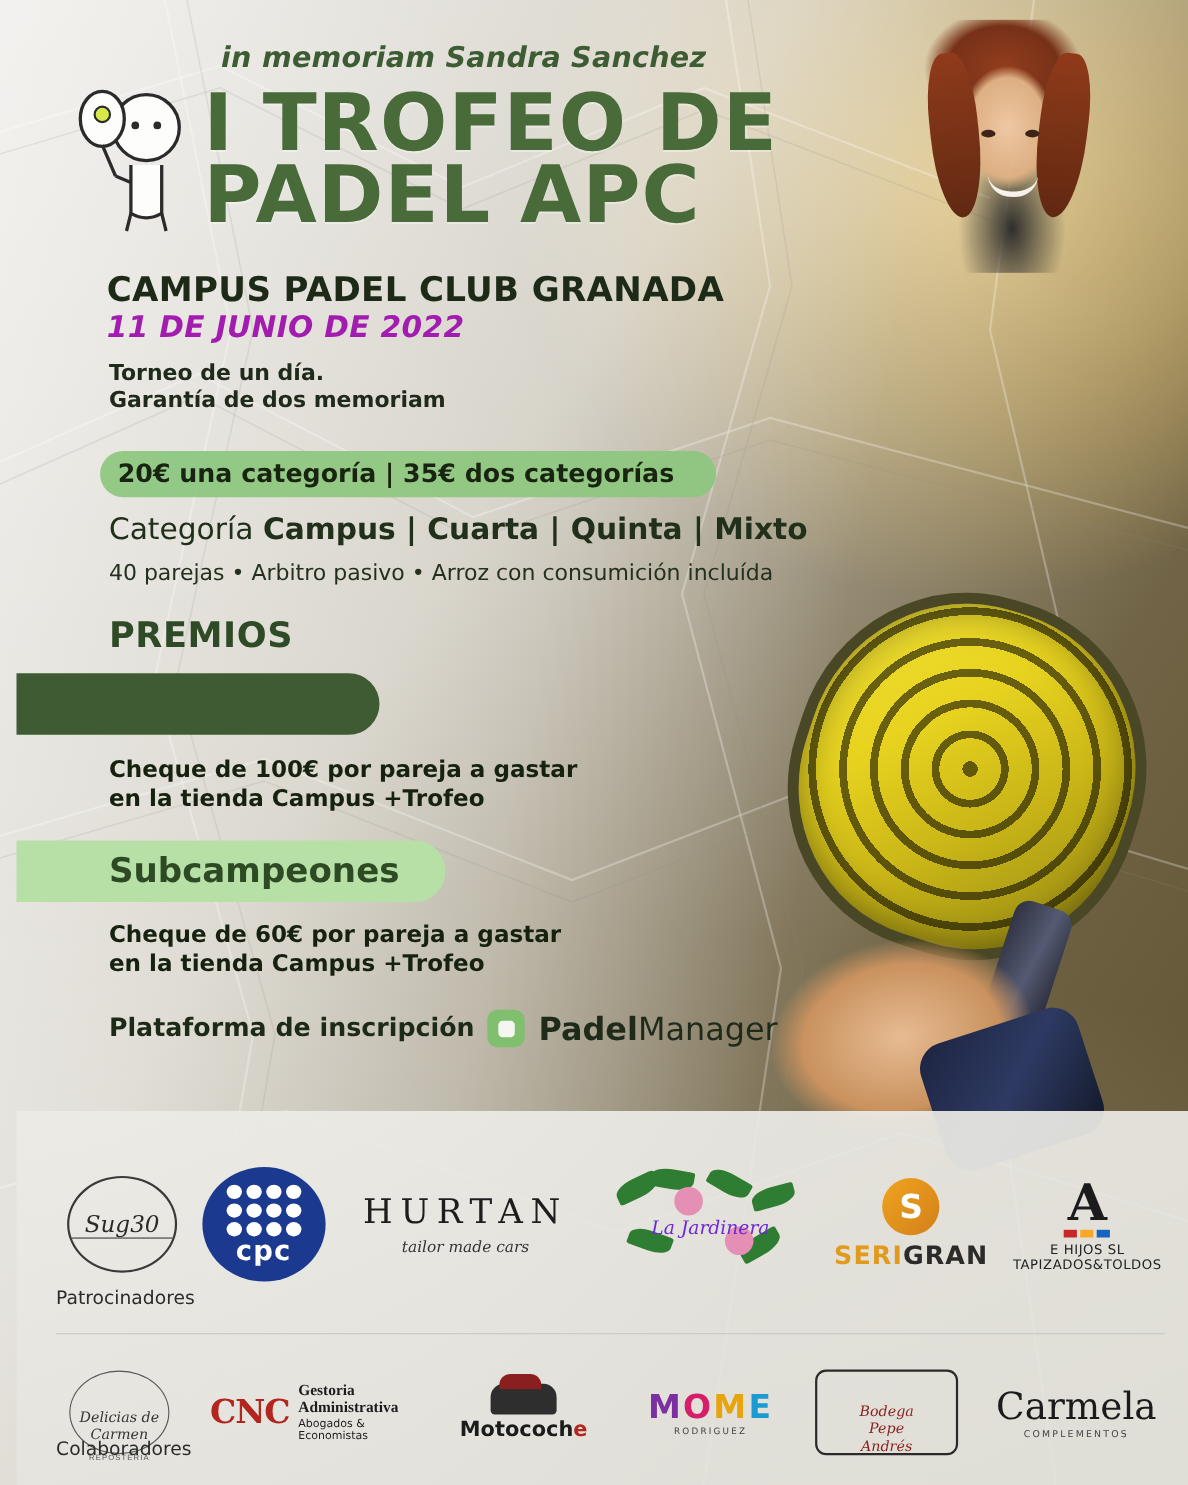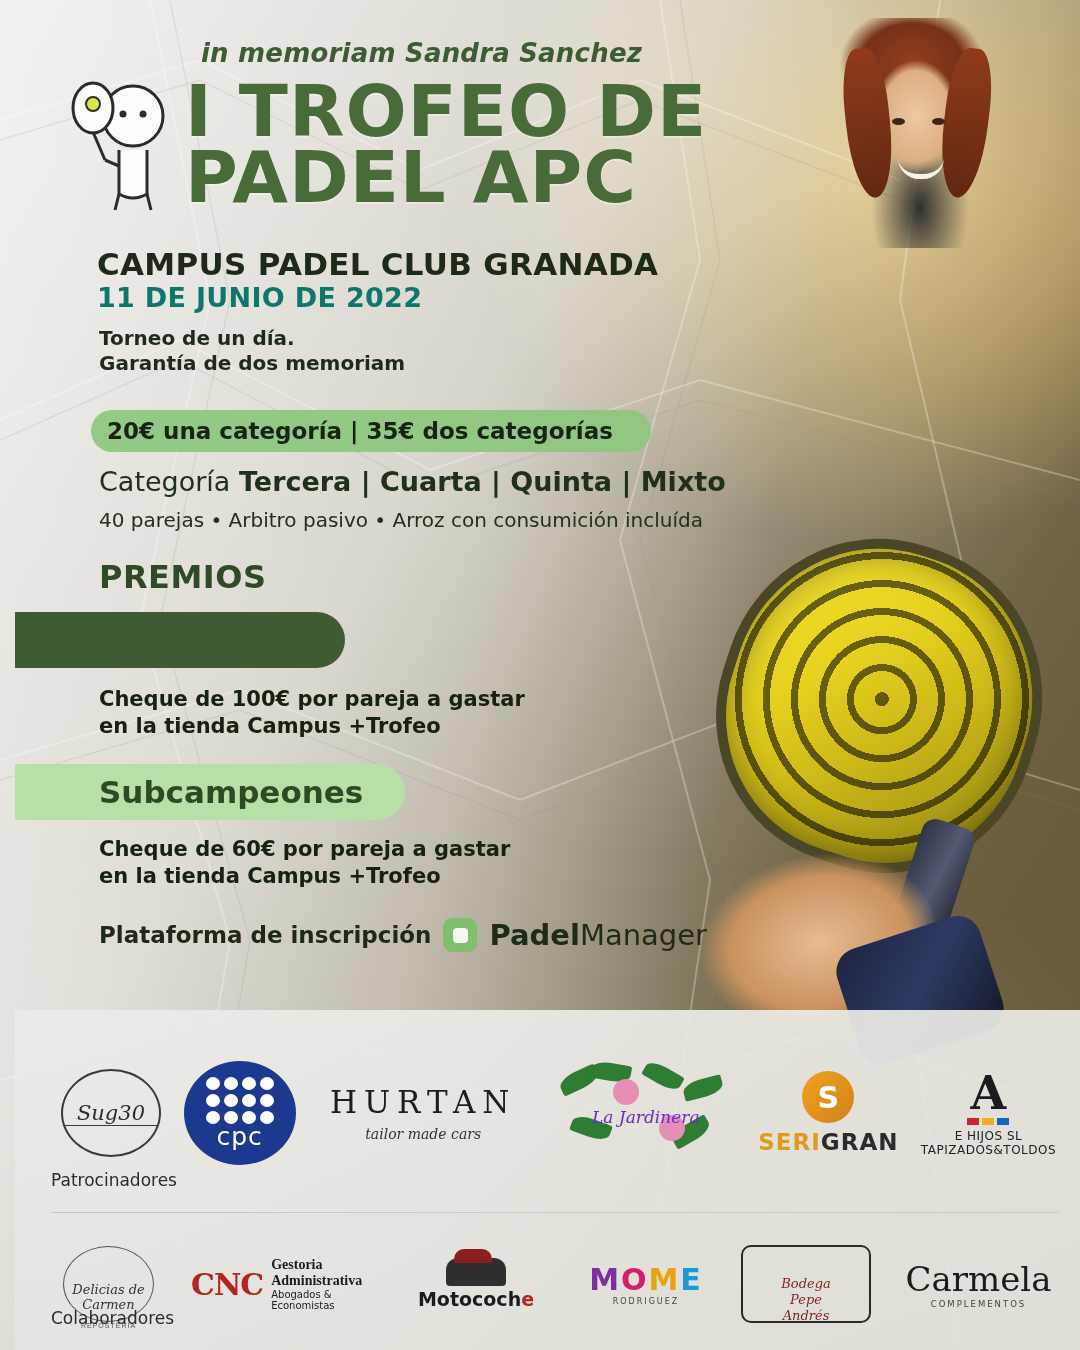--- a/index.html
+++ b/index.html
@@ -139,21 +139,22 @@
   .venue {
     position: absolute; left: 82px; top: 246px;
     font-family: "DejaVu Sans", sans-serif;
     font-weight: 800; font-size: 31px; letter-spacing: .3px;
     color: #1d2a18;
   }
   .date {
     position: absolute; left: 82px; top: 282px;
     font-family: "DejaVu Sans", sans-serif;
     font-weight: 800; font-size: 27px; letter-spacing: .3px;
-    color: #0f766e;
+    color: #a21caf;
+    font-style: italic;
   }
   .sub1 {
     position: absolute; left: 84px; top: 326px;
     font-family: "DejaVu Sans", sans-serif;
     font-weight: 700; font-size: 20px; line-height: 1.26;
     color: #1f2a1b;
   }
   .priceband {
     position: absolute; left: 76px; top: 410px;
     width: 560px; height: 42px;
@@ -271,21 +272,21 @@
 
   .lg-cpc { width: 112px; height: 104px; position: relative; }
   .lg-cpc .ring { position: absolute; inset: 0; border-radius: 50%; background: #1b3a8f; }
   .lg-cpc .dots {
     position: absolute; left: 22px; top: 16px; width: 68px; height: 44px;
     display: grid; grid-template-columns: repeat(4, 1fr); grid-auto-rows: 13px; gap: 4px;
   }
   .lg-cpc .dots i { display:block; background:#fff; border-radius:50%; }
   .lg-cpc .txt {
     position: absolute; left: 0; right: 0; bottom: 14px;
-    font-family: "DejaVu Sans", sans-serif; font-weight: 400; font-size: 25px; color: #fff; letter-spacing: 1px;
+    font-family: "DejaVu Sans", sans-serif; font-weight: 700; font-size: 25px; color: #fff; letter-spacing: 1px;
   }
 
   .lg-hurtan { width: 230px; text-align: center; }
   .lg-hurtan .nm {
     font-family: "DejaVu Serif", serif; font-size: 31px; letter-spacing: 7px; color: #1d1d1d;
   }
   .lg-hurtan .sl {
     font-family: "DejaVu Serif", serif; font-style: italic; font-size: 14px; color: #333; margin-top: 6px;
   }
 
@@ -429,21 +430,21 @@
 
   <div class="sub1">
     <div>Torneo de un día.</div>
     <div>Garantía de dos memoriam</div>
   </div>
 
   <div class="priceband"></div>
   <div class="pricetext">20€ una categoría | 35€ dos categorías</div>
 
   <div class="cats">
-    <span class="lead">Categoría </span><b>Tercera | Cuarta | Quinta | Mixto</b>
+    <span class="lead">Categoría </span><b>Campus | Cuarta | Quinta | Mixto</b>
   </div>
 
   <div class="details">40 parejas • Arbitro pasivo • Arroz con consumición incluída</div>
 
   <div class="premios">PREMIOS</div>
 
   <div class="bannerDark"></div>
   <div class="prize1">
     <div>Cheque de 100€ por pareja a gastar</div>
     <div>en la tienda Campus +Trofeo</div>

